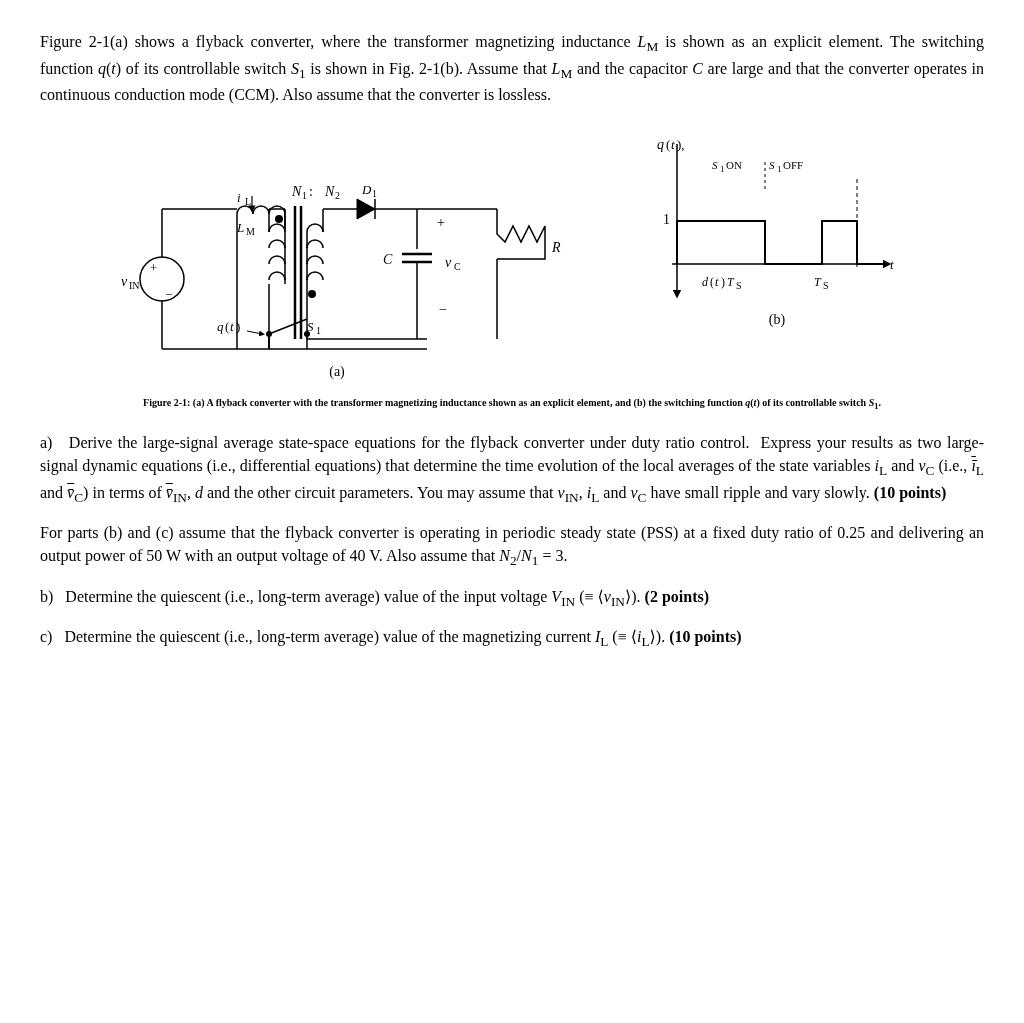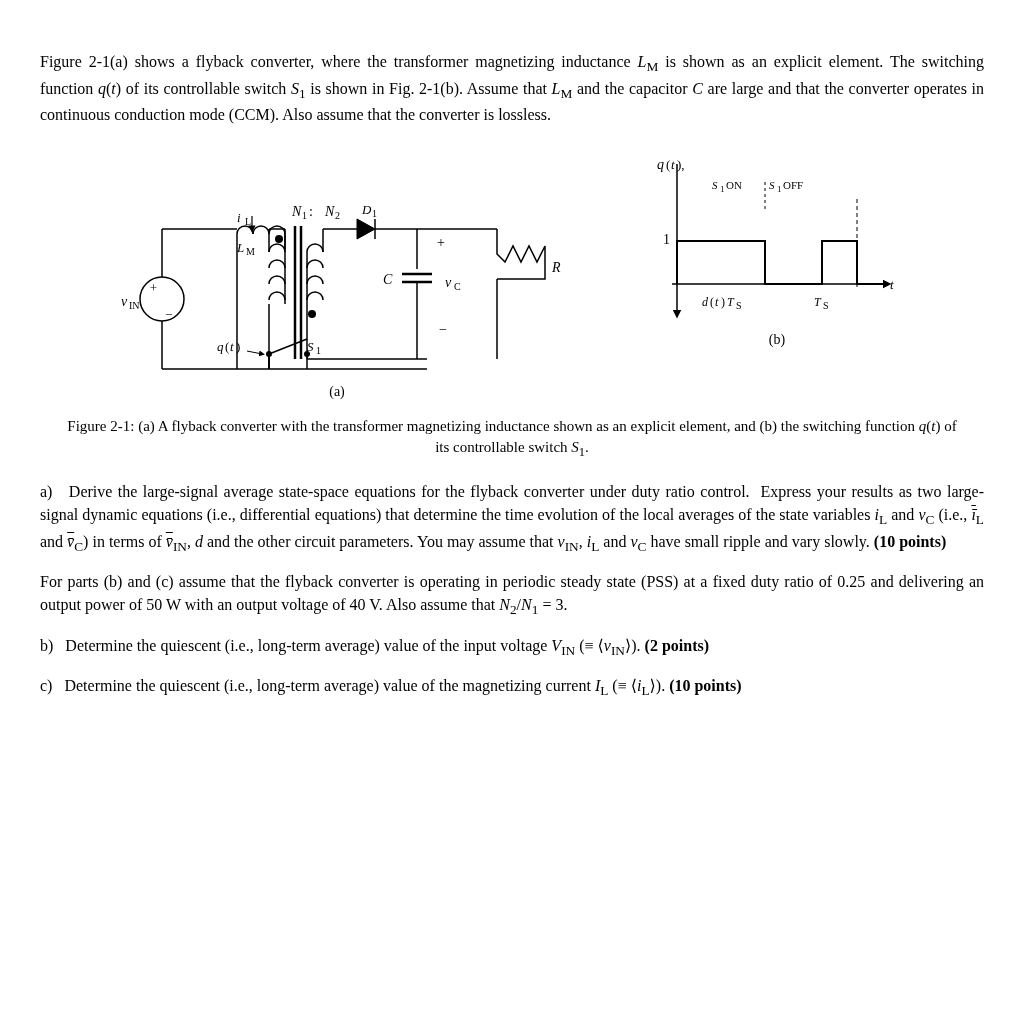--- a/index.html
+++ b/index.html
@@ -9,34 +9,33 @@
       font-size: 16px;
       color: #000;
       width: 1024px;
       min-height: 1023px;
       padding: 30px 40px 30px 40px;
       line-height: 1.45;
     }
     .intro-text {
       text-align: justify;
       margin-bottom: 18px;
-      margin-top: 20px;
     }
     .figure-container {
       display: flex;
       flex-direction: row;
       justify-content: center;
       align-items: flex-start;
       margin: 10px 0 6px 0;
       gap: 30px;
     }
     .figure-caption {
       text-align: center;
-      font-weight: normal;
-      font-size: 15px;
+      font-weight: bold;
+      font-size: 10px;
       margin-bottom: 18px;
       padding: 0 20px;
       line-height: 1.4;
     }
     .figure-caption em {
       font-style: italic;
     }
     .section {
       text-align: justify;
       margin-bottom: 14px;

